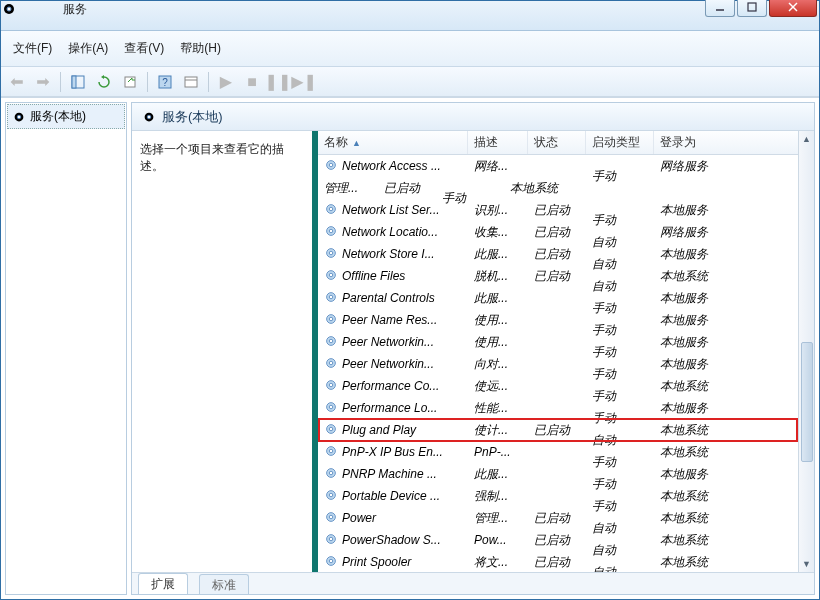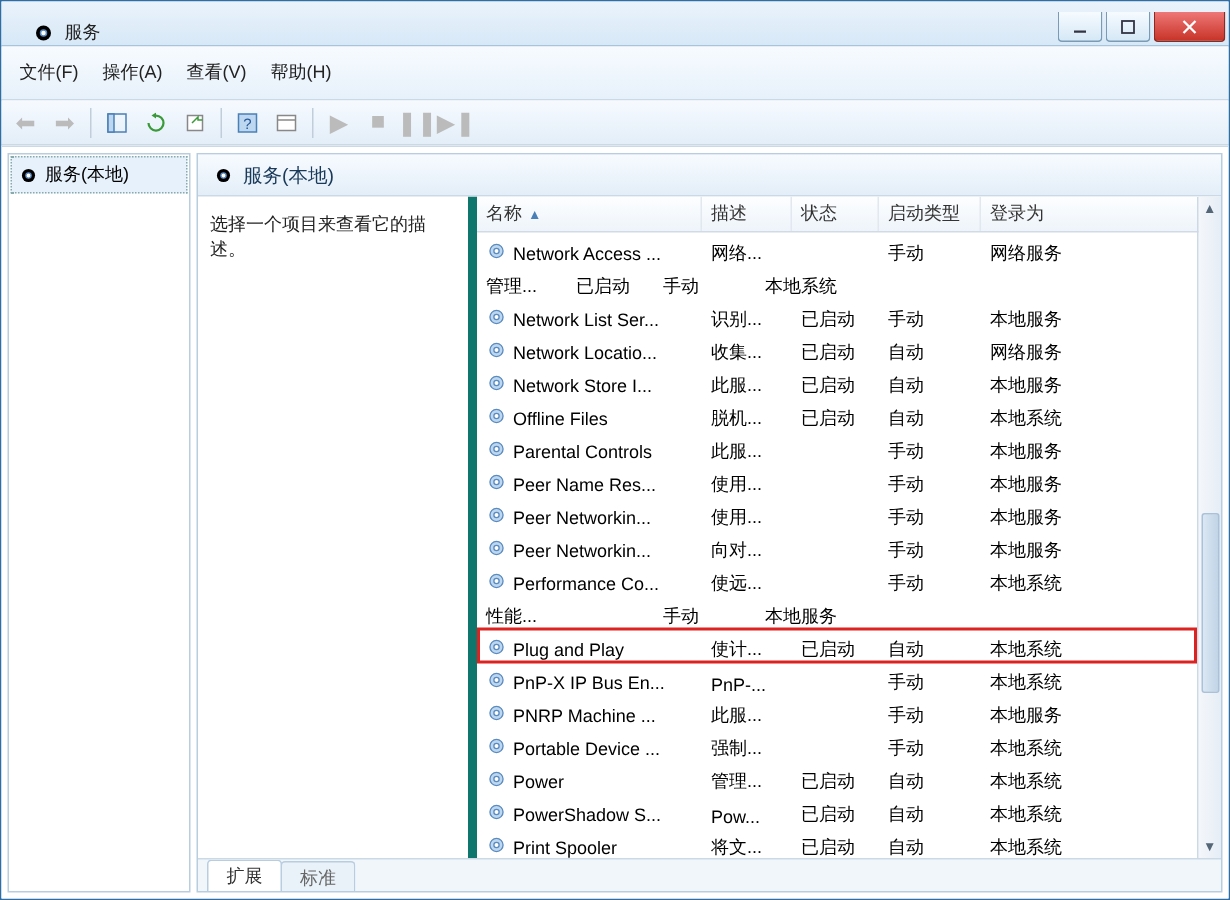--- a/index.html
+++ b/index.html
@@ -1,21 +1,21 @@
 <!DOCTYPE html>
 <html><head>
 <meta charset="utf-8">
 <style>
 * { margin: 0; padding: 0; box-sizing: border-box; font-family: "Microsoft YaHei", "Segoe UI", Tahoma, sans-serif; }
 body { background: #fff; width: 820px; height: 600px; overflow: hidden; }
 
 .window { width: 820px; height: 600px; border: 1px solid #2f6ea5; background: #fff; display: flex; flex-direction: column; }
 
 
-.titlebar { height: 30px; background: linear-gradient(to bottom, #eaf3fb, #d7e8f7); display: flex; align-items: flex-end; padding-left: 20px; border-bottom: 1px solid #a8c4dd; }
+.titlebar { height: 30px; background: linear-gradient(to bottom, #eaf3fb, #d7e8f7); display: flex; align-items: flex-start; padding-left: 0; border-bottom: 1px solid #a8c4dd; gap: 40px; }
 .titlebar .icon { width: 16px; height: 16px; margin-right: 6px; }
 .title-text { font-size: 12px; color: #222; flex: 1; }
 .win-btns { display: flex; height: 22px; margin-right: 2px; margin-top: -4px; }
 .win-btn { width: 30px; height: 20px; margin-left: 2px; border: 1px solid #7a9ab5; border-top: none; border-radius: 0 0 3px 3px; background: linear-gradient(to bottom,#f6fbff,#d6e8f6); display:flex; align-items:center; justify-content:center; font-size:10px; color:#334; cursor:default;}
 .win-btn.close { width: 48px; background: linear-gradient(to bottom,#e77,#c83428); color:#fff; border-color:#8a2a22;}
 .win-btn svg { width:10px; height:10px; }
 
 
 .menubar { height: 36px; background: linear-gradient(to bottom,#f7fbff,#e7f1fa); border-bottom:1px solid #c9d9e8; display:flex; align-items:center; padding-left:4px; font-size:12px; color:#222;}
 .menu-item { padding: 2px 8px; cursor:default; }
@@ -40,36 +40,36 @@
 .col-headers { height:24px; background:linear-gradient(to bottom,#fdfeff,#eef4fa); border-bottom:1px solid #d0dbe6; display:flex; font-size:12px; color:#333; }
 .col { padding:4px 6px; border-right:1px solid #e1e8f0; display:flex; align-items:center; overflow:hidden; white-space:nowrap;}
 .col.name { width:150px; }
 .col.desc { width:60px; }
 .col.status { width:58px; }
 .col.startup { width:68px; }
 .col.logon { flex:1; }
 .sort-arrow { margin-left:4px; color:#4a80b8; font-size:9px;}
 
 .rows { flex:1; overflow-y:auto; overflow-x:hidden; font-size:12px; position:relative;}
-.row { display:flex; height:22px; align-items:flex-end; padding-left:0; }
+.row { display:flex; height:22px; align-items:center; padding-left:0;font-style:italic; }
 .cell { padding:0 6px; overflow:hidden; white-space:nowrap; text-overflow:ellipsis; }
 .cell.name { width:150px; display:flex; align-items:center; gap:4px;}
 .cell.desc { width:60px; }
 .cell.status { width:58px; }
 .cell.startup { width:68px;margin-top:20px; }
 .cell.logon { flex:1; }
 .svc-icon { width:14px; height:14px; flex-shrink:0;}
 
 .highlight-box { position:absolute; border:2px solid #d22; pointer-events:none; z-index:5; }
 
 .scrollbar-placeholder { position:absolute; right:0; top:0; bottom:0; width:16px; background:linear-gradient(to right,#f4f7fb,#e6edf5); border-left:1px solid #cdd9e4; display:flex; flex-direction:column; align-items:center; justify-content:space-between;}
 .sb-btn { width:14px; height:16px; display:flex; align-items:center; justify-content:center; font-size:9px; color:#567; }
 .sb-thumb { width:12px; flex:0 0 120px; background:linear-gradient(to right,#dbe7f3,#c1d4e6); border:1px solid #aac1d8; border-radius:2px; margin-top:100px;}
 
-.tabs { height:22px; display:flex; align-items:flex-end; padding-left:6px; gap:0; font-size:12px; border-top:1px solid #cbd9e6; background:#f1f6fb;}
+.tabs { height:22px; display:flex; align-items:flex-end; padding-left:6px; gap:12px; font-size:12px; border-top:1px solid #cbd9e6; background:#f1f6fb;}
 .tab { padding:2px 12px; border:1px solid #b8cde0; border-bottom:none; background:#fff; border-radius:3px 3px 0 0; margin-right:-1px; color:#333; position:relative; top:1px;}
 .tab.inactive { background:#e9f1f9; color:#666; top:2px;margin-top:35px;}
 </style>
 </head>
 <body>
 
 <div class="window">
 
   <div class="titlebar">
     <svg class="icon gear-icon" viewBox="0 0 16 16">
@@ -316,20 +316,27 @@
                       <circle cx="8" cy="8" r="2" fill="#fff" stroke="#5a8ac0"></circle>
                     </svg></span>
                   <span>Performance Co...</span>
                 </div>
                 <div class="cell desc">使远...</div>
                 <div class="cell status"></div>
                 <div class="cell startup">手动</div>
                 <div class="cell logon">本地系统</div>
               </div>
               <div class="row">
+                <div class="cell name">
+                  <span><svg class="svc-icon" viewBox="0 0 16 16">
+                      <circle cx="8" cy="8" r="5" fill="#bcd7ef" stroke="#5a8ac0" stroke-width="1"></circle>
+                      <circle cx="8" cy="8" r="2" fill="#fff" stroke="#5a8ac0"></circle>
+                    </svg></span>
+                  <span>Performance Lo...</span>
+                </div>
                 <div class="cell desc">性能...</div>
                 <div class="cell status"></div>
                 <div class="cell startup">手动</div>
                 <div class="cell logon">本地服务</div>
               </div>
               <div class="row">
                 <div class="cell name">
                   <span><svg class="svc-icon" viewBox="0 0 16 16">
                       <circle cx="8" cy="8" r="5" fill="#bcd7ef" stroke="#5a8ac0" stroke-width="1"></circle>
                       <circle cx="8" cy="8" r="2" fill="#fff" stroke="#5a8ac0"></circle>

